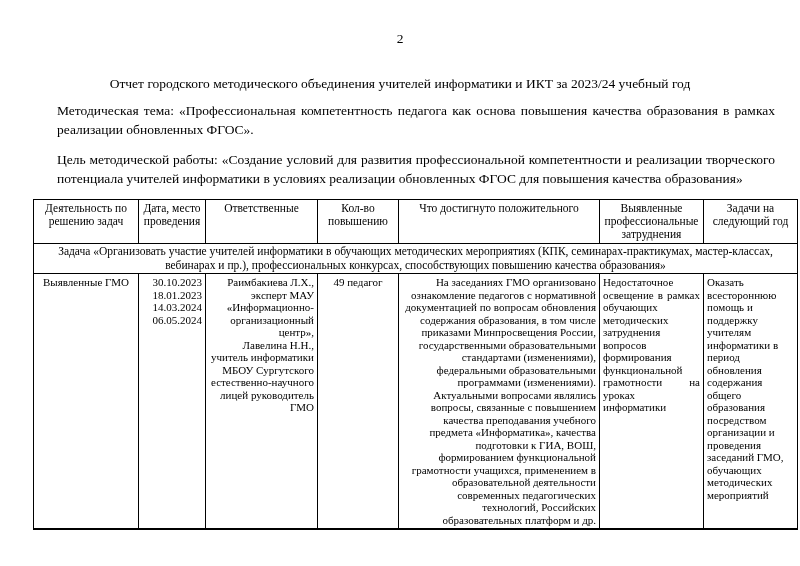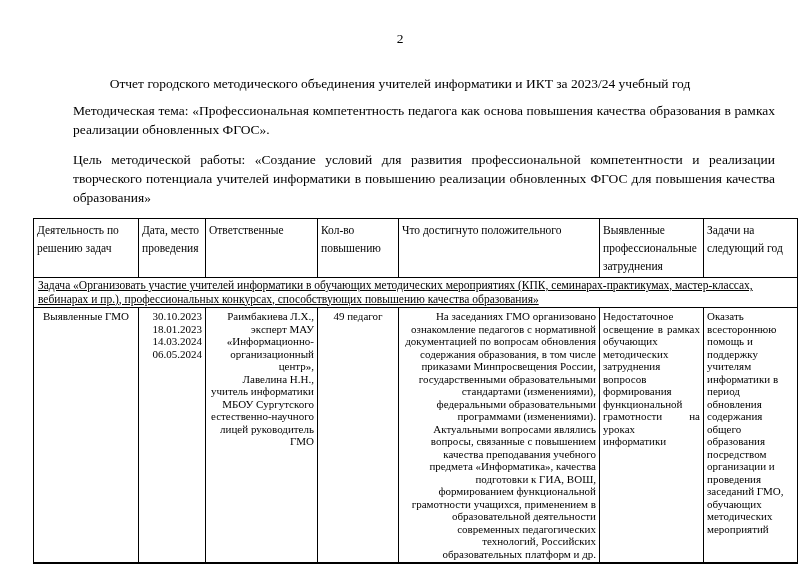--- a/index.html
+++ b/index.html
@@ -16,21 +16,21 @@
     line-height: 19px;
   }
   .doc-title {
     margin-top: 26px;
     text-align: center;
     font-size: 13.5px;
     line-height: 19px;
     font-weight: normal;
   }
   .para {
-    margin-left: 73px;
+    margin-left: 57px;
     margin-right: 25px;
     font-size: 13.5px;
     line-height: 19px;
     text-align: justify;
   }
   .para-theme { margin-top: 8px; }
   .para-goal  { margin-top: 11px; }
 
   table.report {
     margin-top: 11px;
@@ -42,32 +42,31 @@
     border-bottom: 2px solid #000;
   }
   table.report th, table.report td {
     border: 1px solid #000;
     font-weight: normal;
     vertical-align: top;
     overflow: hidden;
   }
   table.report th {
     font-size: 11.5px;
-    line-height: 18px;
-    text-align: left;
+    line-height: 13px;
+    text-align: center;
     padding: 2px 3px;
     height: 41px;
   }
   .task-row td {
     font-size: 11.5px;
     line-height: 13.5px;
-    text-align: left;
+    text-align: center;
     padding: 1px 4px;
     height: 29px;
-    text-decoration: underline;
   }
   .data-row td {
     font-size: 11px;
     line-height: 12.5px;
     padding: 2px 3px;
     height: 249px;
   }
   .cell-center  { text-align: center; }
   .cell-justify { text-align: justify; margin-left: 37px; }
   .cell-left    { text-align: left; margin-left: 31px; }
@@ -75,21 +74,21 @@
 </style>
 </head>
 <body>
 
 <div class="page-number">2</div>
 
 <h1 class="doc-title">Отчет городского методического объединения учителей информатики и ИКТ за 2023/24 учебный год</h1>
 
 <p class="para para-theme">Методическая тема: «Профессиональная компетентность педагога как основа повышения качества образования в рамках реализации обновленных ФГОС».</p>
 
-<p class="para para-goal">Цель методической работы: «Создание условий для развития профессиональной компетентности и реализации творческого потенциала учителей информатики в повышению реализации обновленных ФГОС для повышения качества образования»</p>
+<p class="para para-goal">Цель методической работы: «Создание условий для развития профессиональной компетентности и реализации творческого потенциала учителей информатики в условиях реализации обновленных ФГОС для повышения качества образования»</p>
 
 <table class="report">
   <colgroup>
     <col style="width:105px">
     <col style="width:67px">
     <col style="width:112px">
     <col style="width:81px">
     <col style="width:201px">
     <col style="width:104px">
     <col style="width:94px">

